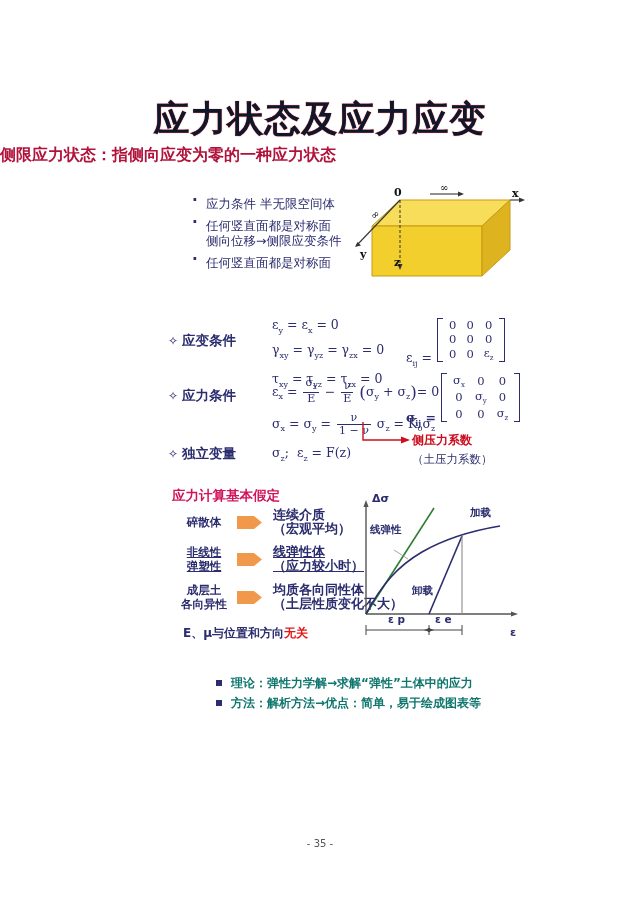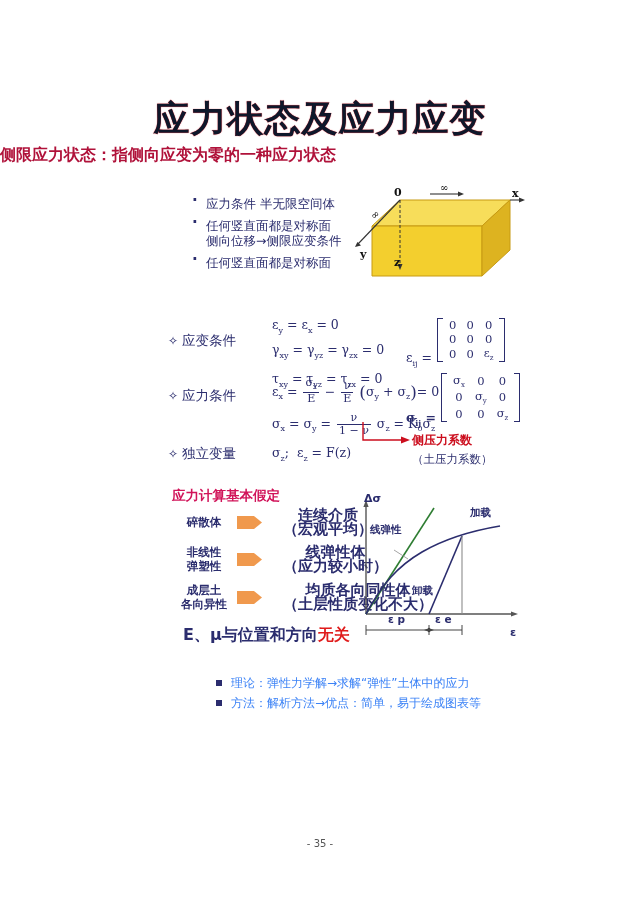--- a/index.html
+++ b/index.html
@@ -31,21 +31,21 @@
     content:"·";position:absolute;left:2px;top:-3px;font-size:15px;font-weight:bold;
   }
   .bullets li .ln{display:block;}
 
   
   .block-fig{position:absolute;left:352px;top:180px;width:180px;height:115px;}
 
   
   .f-row{position:absolute;}
   .f-head{
-    font-size:13.5px;font-weight:normal;color:#2b2d6e;white-space:nowrap;
+    font-size:13.5px;font-weight:bold;color:#2b2d6e;white-space:nowrap;
   }
   .f-head .dia{font-size:12px;margin-right:4px;}
   .math{font-family:"DejaVu Serif","Liberation Serif",serif;color:#2b2d6e;}
   .eq{font-size:12.5px;line-height:19px;white-space:nowrap;}
   .eq sub{font-size:8px;}
   .frac{display:inline-block;vertical-align:-0.45em;text-align:center;line-height:1.05;margin:0 2px;}
   .frac .num{display:block;border-bottom:1px solid #2b2d6e;padding:0 2px;font-size:11px;}
   .frac .den{display:block;padding:0 2px;font-size:11px;}
   .bigp{font-size:17px;vertical-align:-2px;}
 
@@ -64,34 +64,34 @@
   .ann-text{position:absolute;font-size:12px;font-weight:bold;color:#cc0e1e;white-space:nowrap;}
   .ann-sub{position:absolute;font-size:11.5px;color:#2b2d6e;white-space:nowrap;}
 
   
   .assume-title{
     position:absolute;left:172px;top:487px;font-size:13.5px;font-weight:bold;color:#d1145a;
   }
   .arrow-row{position:absolute;display:flex;align-items:center;}
   .ar-left{width:58px;font-size:11.5px;font-weight:bold;color:#2b2d6e;line-height:14px;text-align:center;}
   .ar-mid{width:34px;display:flex;justify-content:center;}
-  .ar-right{font-size:15px;font-weight:bold;color:#2b2d6e;line-height:14px;margin-left:16px;white-space:nowrap;text-align:center;}
-  .emu{position:absolute;left:183px;top:625px;font-size:16px;font-weight:bold;color:#2b2d6e;}
+  .ar-right{font-size:13px;font-weight:bold;color:#2b2d6e;line-height:14px;margin-left:6px;white-space:nowrap;}
+  .emu{position:absolute;left:183px;top:625px;font-size:12px;font-weight:bold;color:#2b2d6e;}
   .emu .red{color:#e01b1b;}
 
   
   .chart{position:absolute;left:352px;top:488px;width:175px;height:160px;}
   .chart .lbl{position:absolute;font-size:11px;font-weight:bold;color:#2b2d6e;white-space:nowrap;}
   .chart .lbl.sm{font-size:10.5px;}
 
   
   .foot{position:absolute;left:176px;top:657px;}
   .foot li{
     list-style:none;position:relative;padding-left:15px;
-    font-size:12px;font-weight:normal;line-height:20px;color:#3b82f6;white-space:nowrap;
+    font-size:12px;font-weight:bold;line-height:20px;color:#0f766e;white-space:nowrap;
   }
   .foot li:before{
     content:"";position:absolute;left:0;top:7px;width:6px;height:6px;background:#2b2d6e;
   }
   .pagenum{
     position:absolute;left:0;right:0;top:838px;text-align:center;
     font-size:10px;color:#555;font-family:"DejaVu Sans","Liberation Sans",sans-serif;
   }
 </style>
 </head>
@@ -250,21 +250,21 @@
       <svg width="26" height="17" viewBox="0 0 26 17">
         <polygon points="0,2 17,2 25,8.5 17,15 0,15" fill="#f0994d"></polygon>
       </svg>
     </div>
     <div class="ar-right">
       <div>连续介质</div>
       <div>（宏观平均）</div>
     </div>
   </div>
 
-  <div class="arrow-row" style="left:175px;top:545px;">
+  <div class="arrow-row" style="left:175px;top:545px;text-decoration:underline;">
     <div class="ar-left">
       <div>非线性</div>
       <div>弹塑性</div>
     </div>
     <div class="ar-mid">
       <svg width="26" height="17" viewBox="0 0 26 17">
         <polygon points="0,2 17,2 25,8.5 17,15 0,15" fill="#f0994d"></polygon>
       </svg>
     </div>
     <div class="ar-right">
@@ -312,21 +312,21 @@
       <line x1="110" y1="48" x2="110" y2="126" stroke="#8b8b8b" stroke-width="1.1"></line>
 
       <line x1="14" y1="142" x2="77" y2="142" stroke="#444" stroke-width="1"></line>
       <line x1="14" y1="137" x2="14" y2="147" stroke="#444" stroke-width="1"></line>
       <line x1="77" y1="137" x2="77" y2="147" stroke="#444" stroke-width="1"></line>
       <line x1="77" y1="142" x2="110" y2="142" stroke="#444" stroke-width="1"></line>
       <line x1="110" y1="137" x2="110" y2="147" stroke="#444" stroke-width="1"></line>
       <polygon points="72,142 78,139.8 78,144.2" fill="#444"></polygon>
       <polygon points="82,142 76,139.8 76,144.2" fill="#444"></polygon>
     </svg>
-    <div class="lbl" style="left:12px;top:4px;text-align:center;">Δσ</div>
+    <div class="lbl" style="left:20px;top:4px;text-align:center;">Δσ</div>
     <div class="lbl" style="left:158px;top:138px;">ε</div>
     <div class="lbl sm" style="left:18px;top:35px;">线弹性</div>
     <div class="lbl sm" style="left:118px;top:18px;">加载</div>
     <div class="lbl sm" style="left:60px;top:96px;">卸载</div>
     <div class="lbl sm" style="left:36px;top:125px;">ε p</div>
     <div class="lbl sm" style="left:83px;top:125px;">ε e</div>
   </div>
 
   <ul class="foot">
     <li>理论：弹性力学解→求解“弹性”土体中的应力</li>

